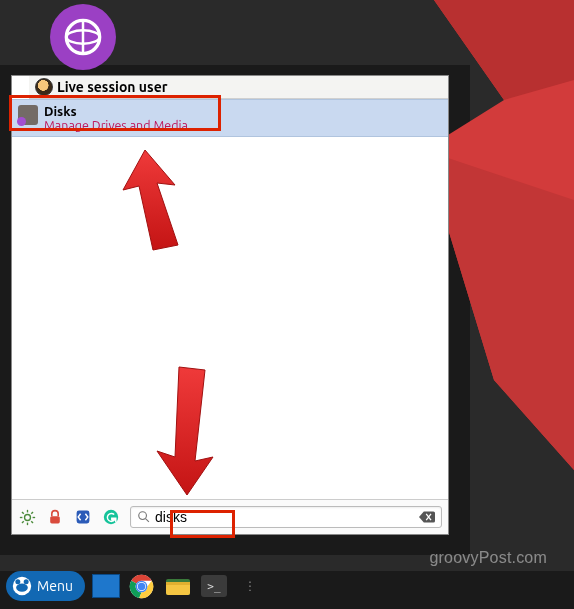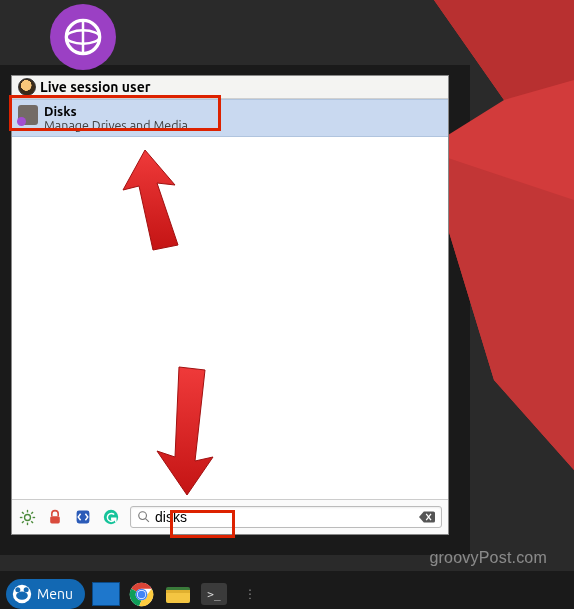--- a/index.html
+++ b/index.html
@@ -53,20 +53,21 @@
     }
     .menu-header {
       padding: 2px 6px;
       font-weight: bold;
       font-size: 14px;
       display: flex;
       align-items: center;
       gap: 4px;
       background: #f4f4f2;
       border-bottom: 1px solid #d0d0d0;
+      margin-left: 17px;
     }
     .menu-header .avatar {
       width: 18px; height: 18px;
       background: radial-gradient(circle at 45% 40%, #f8c77a 40%, #3a2a18 42%);
       border-radius: 50%;
       border: 1px solid #333;
     }
     .result-row {
       display: flex;
       align-items: flex-start;
@@ -86,21 +87,21 @@
     }
     .app-icon::after {
       content: "";
       position: absolute;
       bottom: -1px; left: -1px;
       width: 9px; height: 9px;
       background: #a24fd1;
       border-radius: 50%;
     }
     .result-text .name { font-weight: bold; font-size: 13px; }
-    .result-text .desc { font-size: 12.5px; color: #404040; }
+    .result-text .desc { font-size: 12.5px; color: #be185d; }
     .menu-filler { flex: 1; }
     .menu-bottom {
       display: flex;
       align-items: center;
       gap: 10px;
       padding: 6px 6px;
       background: #fafafa;
       border-top: 1px solid #ccc;
     }
     .bicon { width: 18px; height: 18px; display: flex; align-items: center; justify-content: center; }
@@ -121,21 +122,21 @@
       flex: 1;
       background: transparent;
     }
     .taskbar {
       position: absolute;
       left: 0; bottom: 0;
       width: 574px;
       height: 38px;
       background: #1a1a1a;
       display: flex;
-      align-items: flex-end;
+      align-items: flex-start;
       padding: 0 6px;
       gap: 6px;
     }
     .menu-btn {
       display: flex;
       align-items: center;
       gap: 5px;
       background: #1268b3;
       color: #fff;
       height: 30px;

